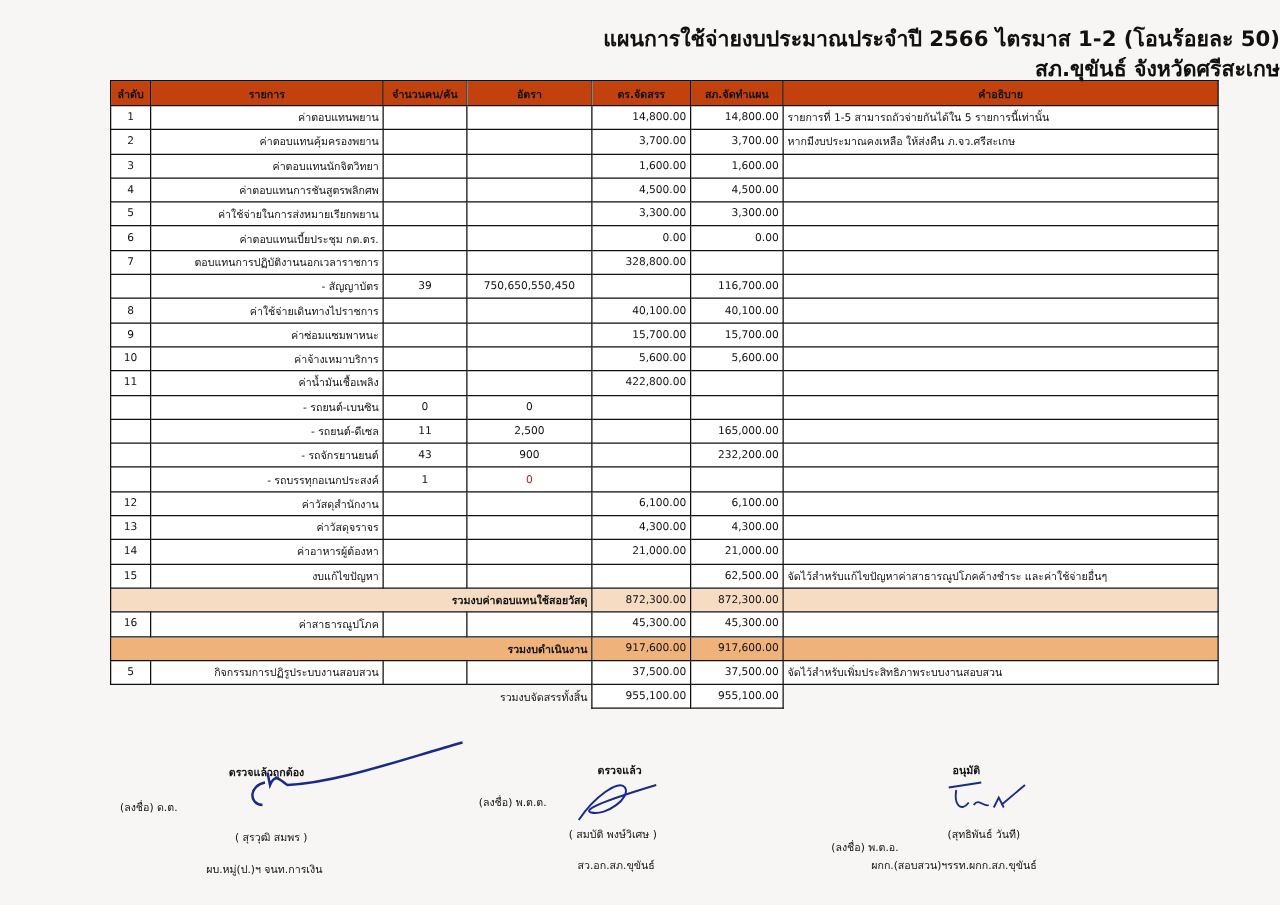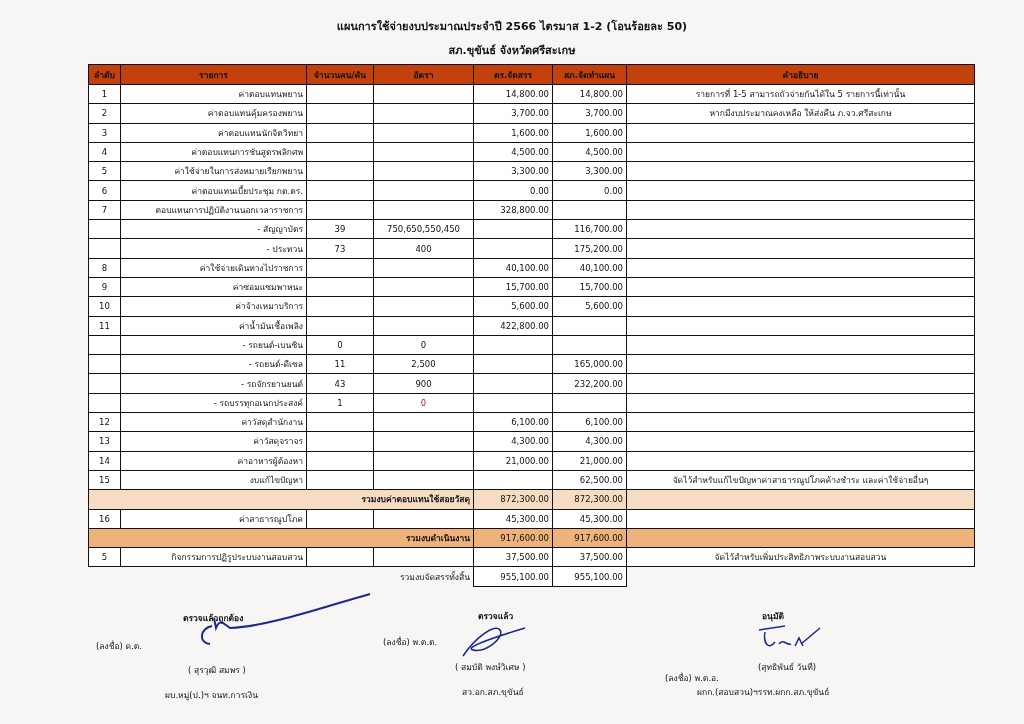--- a/index.html
+++ b/index.html
@@ -4,22 +4,22 @@
 <style>
   html, body { margin:0; padding:0; }
   body {
     width:1024px; height:724px; overflow:hidden;
     background:#f7f6f4;
     font-family:"DejaVu Sans", "Liberation Sans", sans-serif;
     color:#111;
     position:relative;
   }
   .title {
-    position:absolute; left:0; width:1024px; text-align:center;
-    font-weight:bold; font-size:11px;
+    position:absolute; left:0; width:1024px; text-align:right;
+    font-weight:bold; font-size:17px;
   }
   #t1 { top:17px; }
   #t2 { top:41px; }
   table.main {
     position:absolute; left:88px; top:64px;
     border-collapse:collapse;
     font-size:8.5px;
     table-layout:fixed;
   }
   table.main td, table.main th {
@@ -31,21 +31,21 @@
     box-sizing:border-box;
   }
   table.main th { font-weight:bold; text-align:center; height:20px; background:#c2410c; }
   table.main tr.row td { background:#fff; }
   .c-no { width:32px; text-align:center; }
   .c-item { width:186px; text-align:right; }
   .c-qty { width:67px; text-align:center; }
   .c-rate { width:100px; text-align:center; }
   .c-alloc { width:79px; text-align:right; }
   .c-plan { width:74px; text-align:right; }
-  .c-desc { width:348px; text-align:center; }
+  .c-desc { width:348px; text-align:left; }
   .sub .c-item { padding-left:4px; }
   .red { color:#b0201a; }
   tr.total1 td { background:#f6dcc2 !important; }
   tr.total2 td { background:#eeb27a !important; }
   tr.total1 td.lbl, tr.total2 td.lbl { text-align:right; font-weight:bold; }
   tr.grand td.lbl { border:none; background:transparent; text-align:right; }
   tr.grand td.blank { border:none; background:transparent; }
   tr.grand td.num { background:#fff; }
   .sig { position:absolute; font-size:8.5px; }
   .bold { font-weight:bold; }
@@ -135,29 +135,20 @@
       </tr>
       <tr class="row sub">
         <td class="c-no"></td>
         <td class="c-item">- สัญญาบัตร</td>
         <td class="c-qty">39</td>
         <td class="c-rate">750,650,550,450</td>
         <td class="c-alloc"></td>
         <td class="c-plan">116,700.00</td>
         <td class="c-desc"></td>
       </tr>
-      <tr class="row sub">
-        <td class="c-no"></td>
-        <td class="c-item">- ประทวน</td>
-        <td class="c-qty">73</td>
-        <td class="c-rate">400</td>
-        <td class="c-alloc"></td>
-        <td class="c-plan">175,200.00</td>
-        <td class="c-desc"></td>
-      </tr>
       <tr class="row">
         <td class="c-no">8</td>
         <td class="c-item">ค่าใช้จ่ายเดินทางไปราชการ</td>
         <td class="c-qty"></td>
         <td class="c-rate"></td>
         <td class="c-alloc">40,100.00</td>
         <td class="c-plan">40,100.00</td>
         <td class="c-desc"></td>
       </tr>
       <tr class="row">

